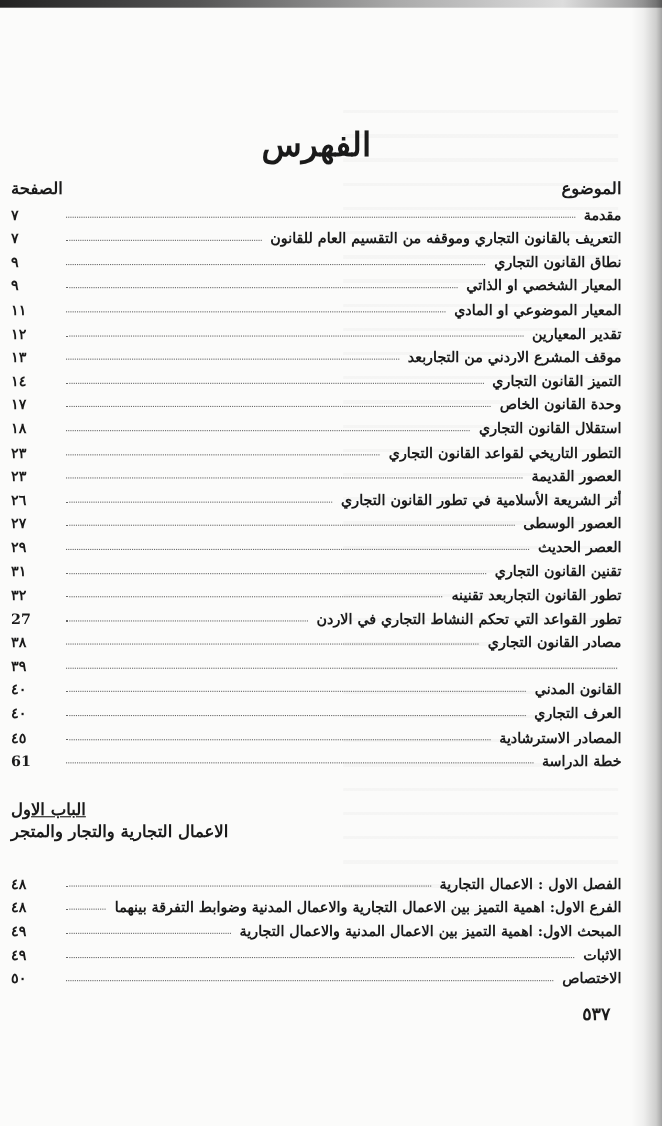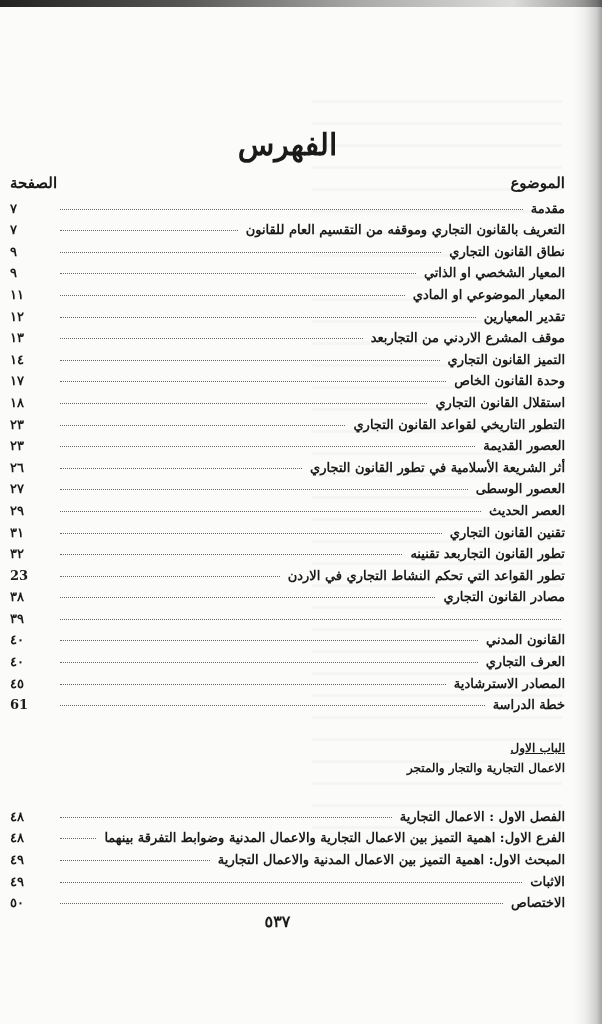--- a/index.html
+++ b/index.html
@@ -19,44 +19,44 @@
   }
   .bleed {
     position: absolute; right: 40px; top: 100px; width: 250px; height: 760px;
     background: repeating-linear-gradient(to bottom, rgba(0,0,0,0.025) 0 3px, transparent 3px 22px);
     pointer-events: none;
   }
   .page {
     position: absolute; left: 10px; top: 100px; width: 555px; direction: rtl;
   }
   .title {
-    text-align: center; font-size: 30px; font-weight: bold; margin: 27px 0 8px 0;
+    text-align: center; font-size: 30px; font-weight: bold; margin: 14px 0 8px 0;
     letter-spacing: 1px;
   }
   .col-headers {
     display: flex; justify-content: space-between; font-weight: bold;
     font-size: 15px; margin-bottom: 2px; height: 22px; align-items: flex-end;
   }
   .toc { list-style: none; margin: 0; padding: 0; }
   .row {
     display: flex; align-items: flex-end; height: 21.6px; font-size: 13px;
     font-weight: bold;
   }
   .row .label { white-space: nowrap; padding-left: 4px; }
   .row .dots {
     flex: 1; border-bottom: 1px dotted #666; margin: 0 4px 6px 20px; height: 1px;
   }
   .row .num { width: 30px; text-align: left; font-size: 13px; }
   .section {
-    text-align: right; font-weight: bold; font-size: 12px; line-height: 20px;
+    text-align: left; font-weight: bold; font-size: 15px; line-height: 20px;
   }
   .section .part { text-decoration: underline; margin-top: 26px; }
   .section .sub { margin-bottom: 24px; }
   .page-number {
-    position: absolute; left: 0; width: 555px; top: 912px; text-align: center;
+    position: absolute; left: 0; width: 555px; top: 912px; text-align: right;
     font-weight: bold; font-size: 16px; direction: rtl;
   }
 </style>
 </head>
 <body>
 
 <div class="top-edge"></div>
 <div class="bleed"></div>
 
 <div class="page">
@@ -149,21 +149,21 @@
         <span class="num">٣١</span>
       </li>
     <li class="row">
         <span class="label">تطور القانون التجاربعد تقنينه</span>
         <span class="dots"></span>
         <span class="num">٣٢</span>
       </li>
     <li class="row">
         <span class="label">تطور القواعد التي تحكم النشاط التجاري في الاردن</span>
         <span class="dots"></span>
-        <span class="num">23</span>
+        <span class="num">27</span>
       </li>
     <li class="row">
         <span class="label">مصادر القانون التجاري</span>
         <span class="dots"></span>
         <span class="num">٣٨</span>
       </li>
     <li class="row">
         <span class="dots"></span>
         <span class="num">٣٩</span>
       </li>

